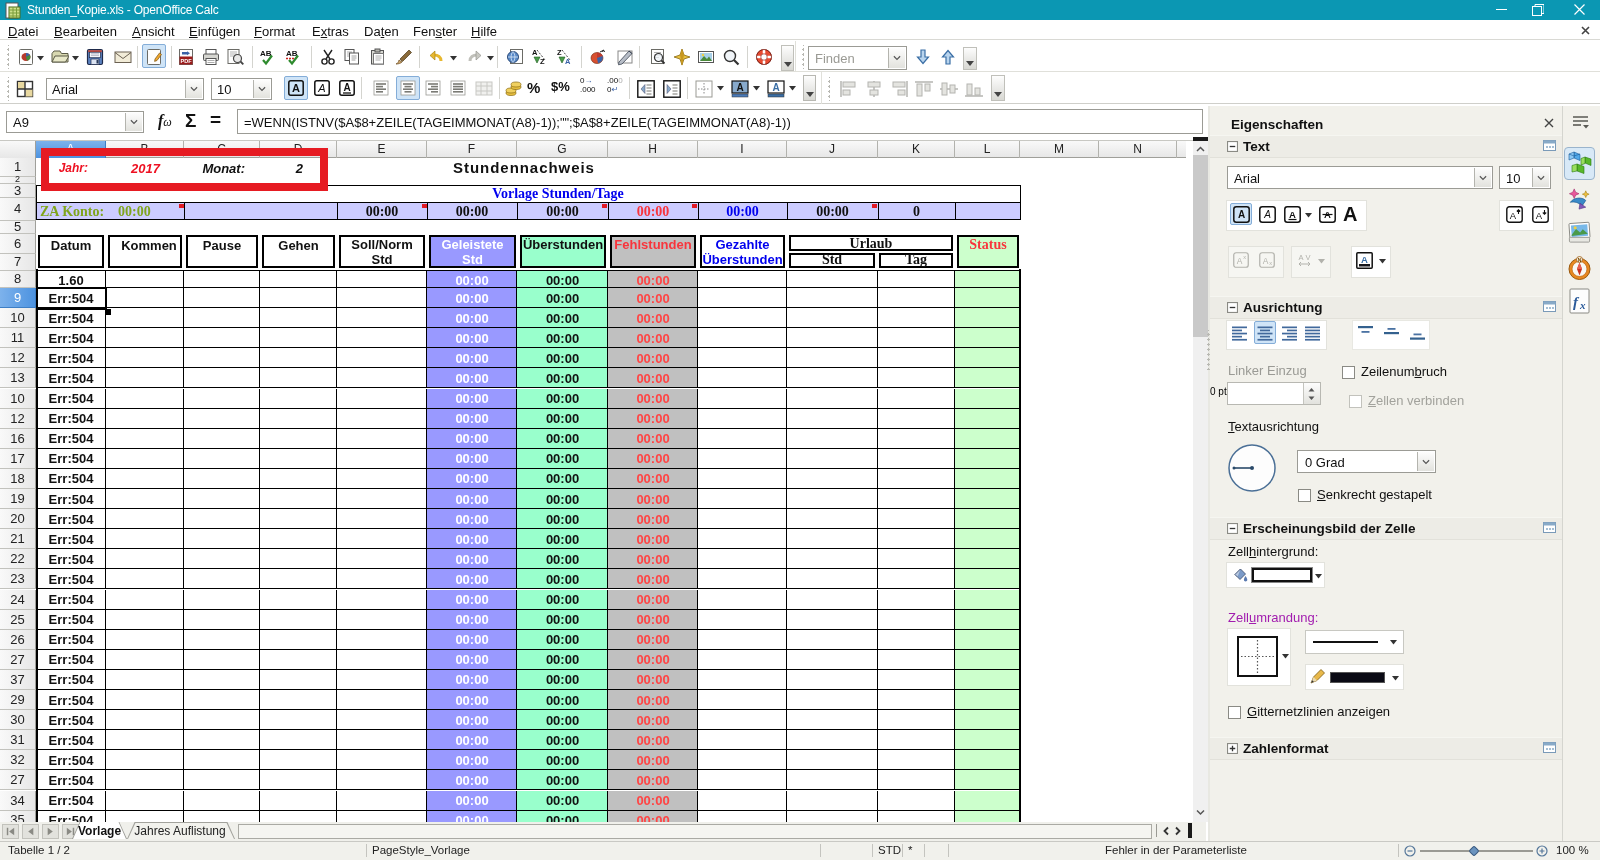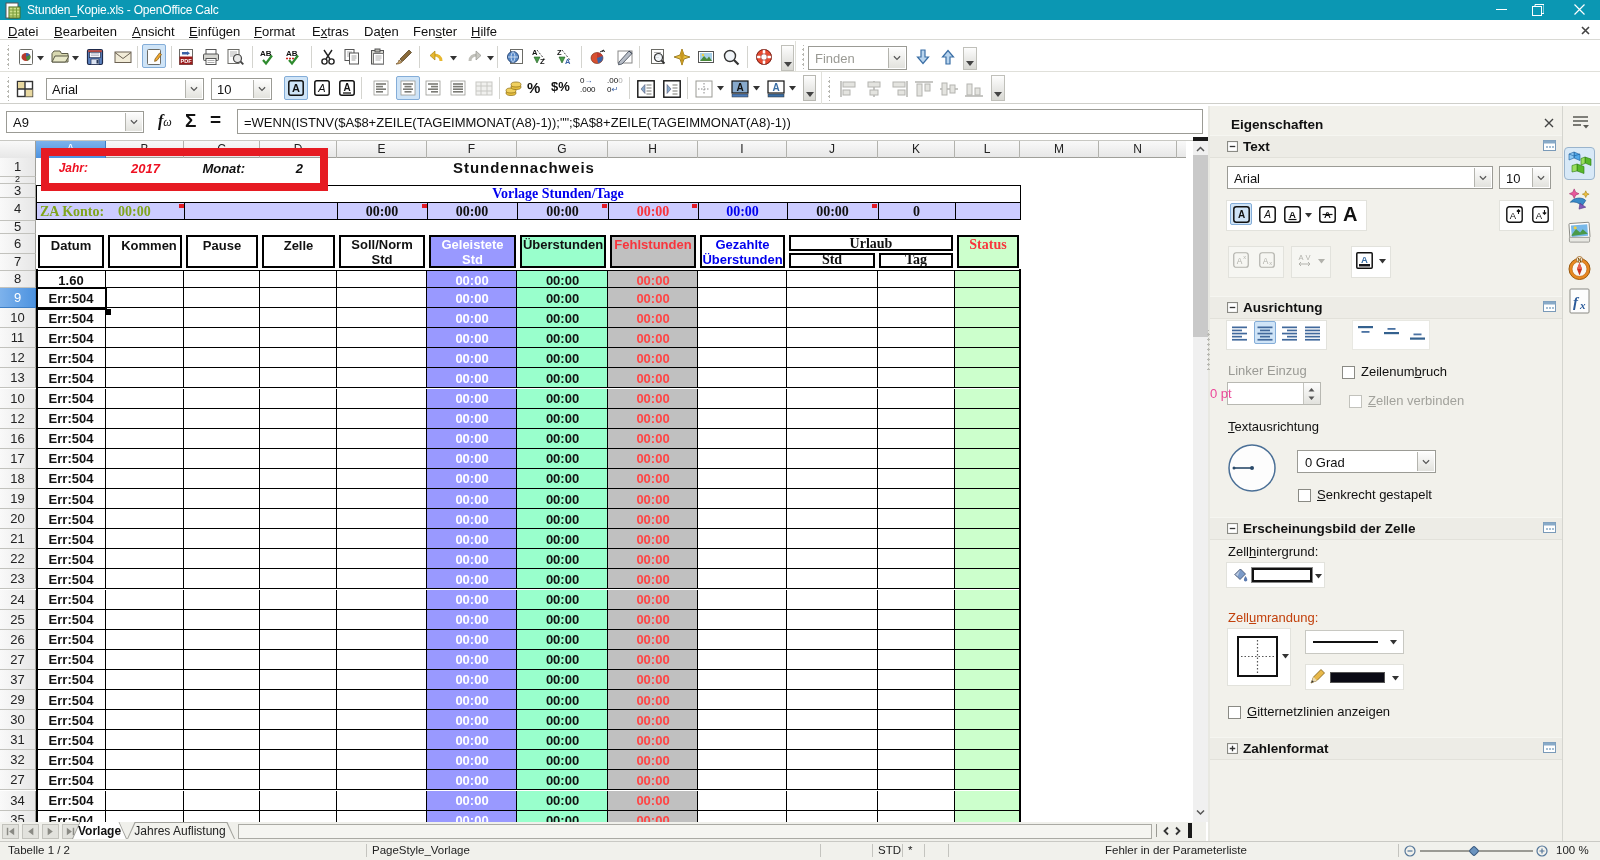--- a/index.html
+++ b/index.html
@@ -501,21 +501,21 @@
       <div class="abs" style="left:566.0px;top:46.0px;width:5px;height:4px;background:#e01b24;"></div>
       <div class="abs" style="left:656.0px;top:46.0px;width:5px;height:4px;background:#e01b24;"></div>
       <div class="abs" style="left:836.0px;top:46.0px;width:5px;height:4px;background:#e01b24;"></div>
       <div class="abs" style="left:2.0px;top:77.0px;width:66px;height:33px;background:#fff;border:2px solid #000;"></div>
       <div class="abs b ctr" style="left:2.0px;top:80.0px;width:66px;font-size:13px;color:#111;">Datum</div>
       <div class="abs" style="left:72.0px;top:77.0px;width:74px;height:33px;background:#fff;border:2px solid #000;"></div>
       <div class="abs b ctr" style="left:72.0px;top:80.0px;width:82px;font-size:13px;color:#111;">Kommen</div>
       <div class="abs" style="left:150.0px;top:77.0px;width:72px;height:33px;background:#fff;border:2px solid #000;"></div>
       <div class="abs b ctr" style="left:150.0px;top:80.0px;width:72px;font-size:13px;color:#111;">Pause</div>
       <div class="abs" style="left:226.0px;top:77.0px;width:73px;height:33px;background:#fff;border:2px solid #000;"></div>
-      <div class="abs b ctr" style="left:226.0px;top:80.0px;width:73px;font-size:13px;color:#111;">Zelle</div>
+      <div class="abs b ctr" style="left:226.0px;top:80.0px;width:73px;font-size:13px;color:#111;">Gehen</div>
       <div class="abs" style="left:303.0px;top:77.0px;width:86px;height:33px;background:#fff;border:2px solid #000;"></div>
       <div class="abs b ctr" style="left:303.0px;top:79.0px;width:86px;font-size:13px;color:#111;">Soll/Norm</div>
       <div class="abs b ctr" style="left:303.0px;top:94.0px;width:86px;font-size:13px;color:#111;">Std</div>
       <div class="abs" style="left:393.0px;top:77.0px;width:87px;height:33px;background:#9999ff;border:2px solid #000;"></div>
       <div class="abs b ctr" style="left:393.0px;top:79.0px;width:87px;font-size:13px;color:#fff;">Geleistete</div>
       <div class="abs b ctr" style="left:393.0px;top:94.0px;width:87px;font-size:13px;color:#fff;">Std</div>
       <div class="abs" style="left:484.0px;top:77.0px;width:86px;height:33px;background:#99ffcc;border:2px solid #000;"></div>
       <div class="abs b ctr" style="left:484.0px;top:79.0px;width:86px;font-size:13px;color:#111;">Überstunden</div>
       <div class="abs" style="left:574.0px;top:77.0px;width:86px;height:33px;background:#c0c0c0;border:2px solid #000;"></div>
       <div class="abs b ctr" style="left:574.0px;top:79.0px;width:86px;font-size:13px;color:#f8353c;">Fehlstunden</div>
@@ -1201,21 +1201,21 @@
       <rect x="3.5" y="3" width="8" height="1.8" fill="#4a72a2"></rect>
     </svg>
 <svg class="abs" style="left:1410px;top:325px" width="16" height="16" viewBox="0 0 16 16">
       <rect x="0" y="12.5" width="15" height="2.2" fill="#34618e"></rect>
       <rect x="3.5" y="8.5" width="8" height="1.8" fill="#4a72a2"></rect>
     </svg>
 <div class="abs" style="left:1228px;top:363px;font-size:13px;color:#9a9a95;">Linker Einzug</div>
 <div class="chk" style="left:1342px;top:366px;"></div>
 <div class="abs" style="left:1361px;top:364px;font-size:13px;color:#111;">Zeilenum<u>b</u>ruch</div>
 <div class="abs" style="left:1227px;top:382px;width:94px;height:23px;background:#fff;border:1px solid #b8b8b2;"></div>
-<div class="abs" style="left:1210px;top:386px;font-size:13px;color:#ec4899;">0 pt</div>
+<div class="abs" style="left:1210px;top:386px;font-size:10px;color:#000000;">0 pt</div>
 <div class="abs" style="left:1303px;top:383px;width:17px;height:21px;background:linear-gradient(#fdfdfd,#e2e2dd);border-left:1px solid #c4c4be;"></div>
 <svg class="abs" style="left:1307px;top:387px" width="9" height="14" viewBox="0 0 9 14">
       <path d="M4.5 1L1.5 4.5h6z" fill="#555"></path>
       <path d="M4.5 13L1.5 9.5h6z" fill="#555"></path>
     </svg>
 <div class="chk" style="left:1349px;top:395px;border-color:#c2c2bc;"></div>
 <div class="abs" style="left:1368px;top:393px;font-size:13px;color:#a2a29c;"><u>Z</u>ellen verbinden</div>
 <div class="abs" style="left:1228px;top:419px;font-size:13px;color:#111;"><u>T</u>extausrichtung</div>
 <svg class="abs" style="left:1227px;top:443px" width="50" height="50" viewBox="0 0 50 50">
       <circle cx="25" cy="25" r="23" fill="#fdfdfd" stroke="#4a6f96" stroke-width="1.5"></circle>
@@ -1248,21 +1248,21 @@
 <div class="abs" style="left:1226px;top:562px;width:99px;height:26px;background:#fff;border:1px solid #e2e2dc;"></div>
 <svg class="abs" style="left:1232px;top:566px" width="17" height="17" viewBox="0 0 17 17">
       <path d="M3 8.5L8.5 3l5 5-5.5 5.5z" fill="#7a9ac8" stroke="#3a4a6a" stroke-width="0.8"></path>
       <path d="M8.5 3L3 8.5l2.5 2.5" fill="#b8c8e0" stroke="#3a4a6a" stroke-width="0.6"></path>
       <path d="M13.5 10c1 1.5 1.8 2.8 1.8 3.8 0 1-.8 1.7-1.7 1.7s-1.7-.7-1.7-1.7c0-1 .7-2.3 1.6-3.8z" fill="#5a7ab0"></path>
     </svg>
 <div class="abs" style="left:1252px;top:568px;width:60px;height:14px;background:#fff;border:2px solid #111;box-shadow:0 0 0 1px #888;"></div>
 <svg class="abs" style="left:1315px;top:574px" width="7" height="5" viewBox="0 0 7 5">
       <path d="M0 0h7L3.5 4.5z" fill="#333"></path>
     </svg>
-<div class="abs" style="left:1228px;top:610px;font-size:13px;color:#c2410c;">Zell<u>u</u>mrandung:</div>
+<div class="abs" style="left:1228px;top:610px;font-size:13px;color:#a21caf;">Zell<u>u</u>mrandung:</div>
 <div class="abs" style="left:1227px;top:628px;width:64px;height:58px;background:#fff;border:1px solid #e2e2dc;"></div>
 <div class="abs" style="left:1237px;top:636px;width:41px;height:41px;background:#fff;border:2px solid #111;"></div>
 <svg class="abs" style="left:1239px;top:638px" width="37" height="37" viewBox="0 0 37 37">
       <path d="M18.5 2v33M2 18.5h33" stroke="#555" stroke-width="1.2" stroke-dasharray="1.5 2"></path>
     </svg>
 <svg class="abs" style="left:1282px;top:654px" width="7" height="5" viewBox="0 0 7 5">
       <path d="M0 0h7L3.5 4.5z" fill="#333"></path>
     </svg>
 <div class="abs" style="left:1305px;top:630px;width:99px;height:24px;background:#fff;border:1px solid #c8c8c2;"></div>
 <div class="abs" style="left:1313px;top:641px;width:65px;height:1.6px;background:#111;"></div>

